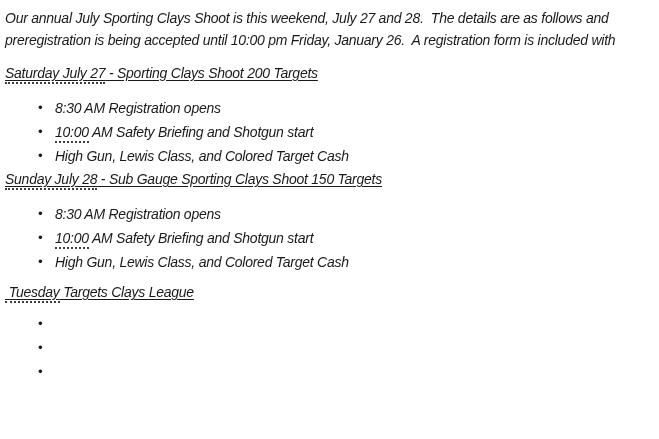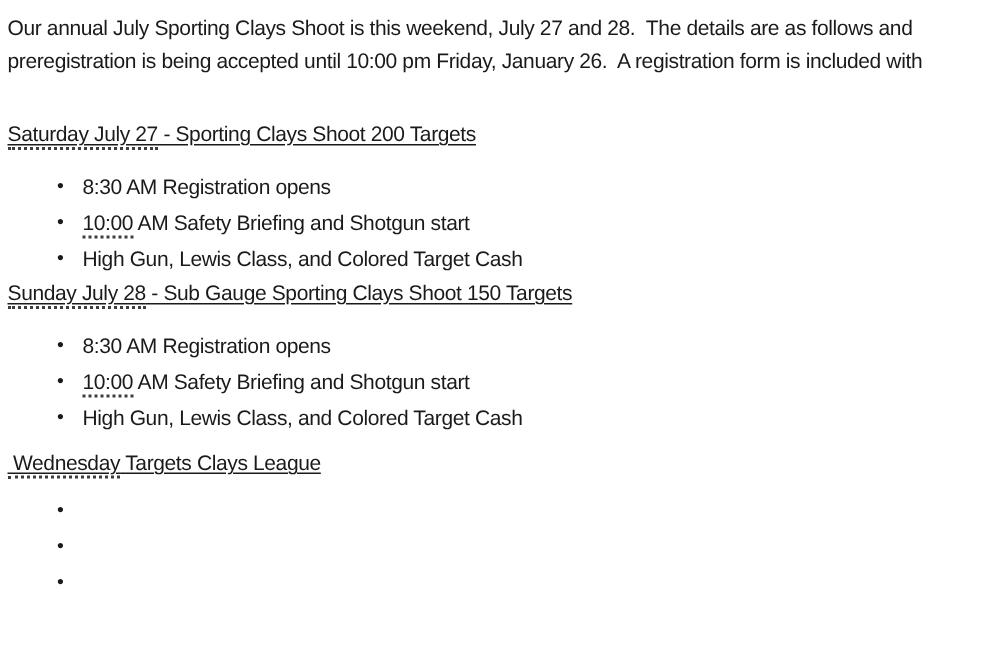--- a/index.html
+++ b/index.html
@@ -13,32 +13,33 @@
   .doc {
     box-sizing: border-box;
     width: 659px;
     height: 439px;
     padding: 7px 4px 0 5px;
     font-family: "Liberation Sans", sans-serif;
     font-size: 14px;
     letter-spacing: -0.25px;
     color: #1a1a1a;
     background: #ffffff;
+    font-style: italic;
   }
   .line {
     white-space: pre;
     line-height: 22px;
   }
   .heading {
     white-space: pre;
     line-height: 20px;
     text-decoration: underline;
     text-underline-offset: 2px;
   }
-  .h1 { margin-top: 28px; }
+  .h1 { margin-top: 12px; }
   .h2 { margin-top: 1px; }
   .h3 { margin-top: 9px;  }
   .flagged {
     border-bottom: 2px dotted #3d3d3d;
     padding-bottom: 1px;
   }
   .bullet-list { margin-top: 14px; }
   .bullet-list.tight { margin-top: 11px; }
   .bullet-row {
     display: flex;
@@ -94,21 +95,21 @@
     <div class="bullet-row">
       <span class="marker">•</span>
       <span class="bullet-text"><span class="flagged">10:00</span><span> AM Safety Briefing and Shotgun start</span></span>
     </div>
     <div class="bullet-row">
       <span class="marker">•</span>
       <span class="bullet-text">High Gun, Lewis Class, and Colored Target Cash</span>
     </div>
   </div>
 
-  <div class="heading h3"><span class="flagged"> Wednesday</span><span> Targets Clays League</span></div>
+  <div class="heading h3"><span class="flagged"> Tuesday</span><span> Targets Clays League</span></div>
 
   <div class="bullet-list tight">
     <div class="bullet-row">
       <span class="marker">•</span>
     </div>
     <div class="bullet-row">
       <span class="marker">•</span>
     </div>
     <div class="bullet-row">
       <span class="marker">•</span>

